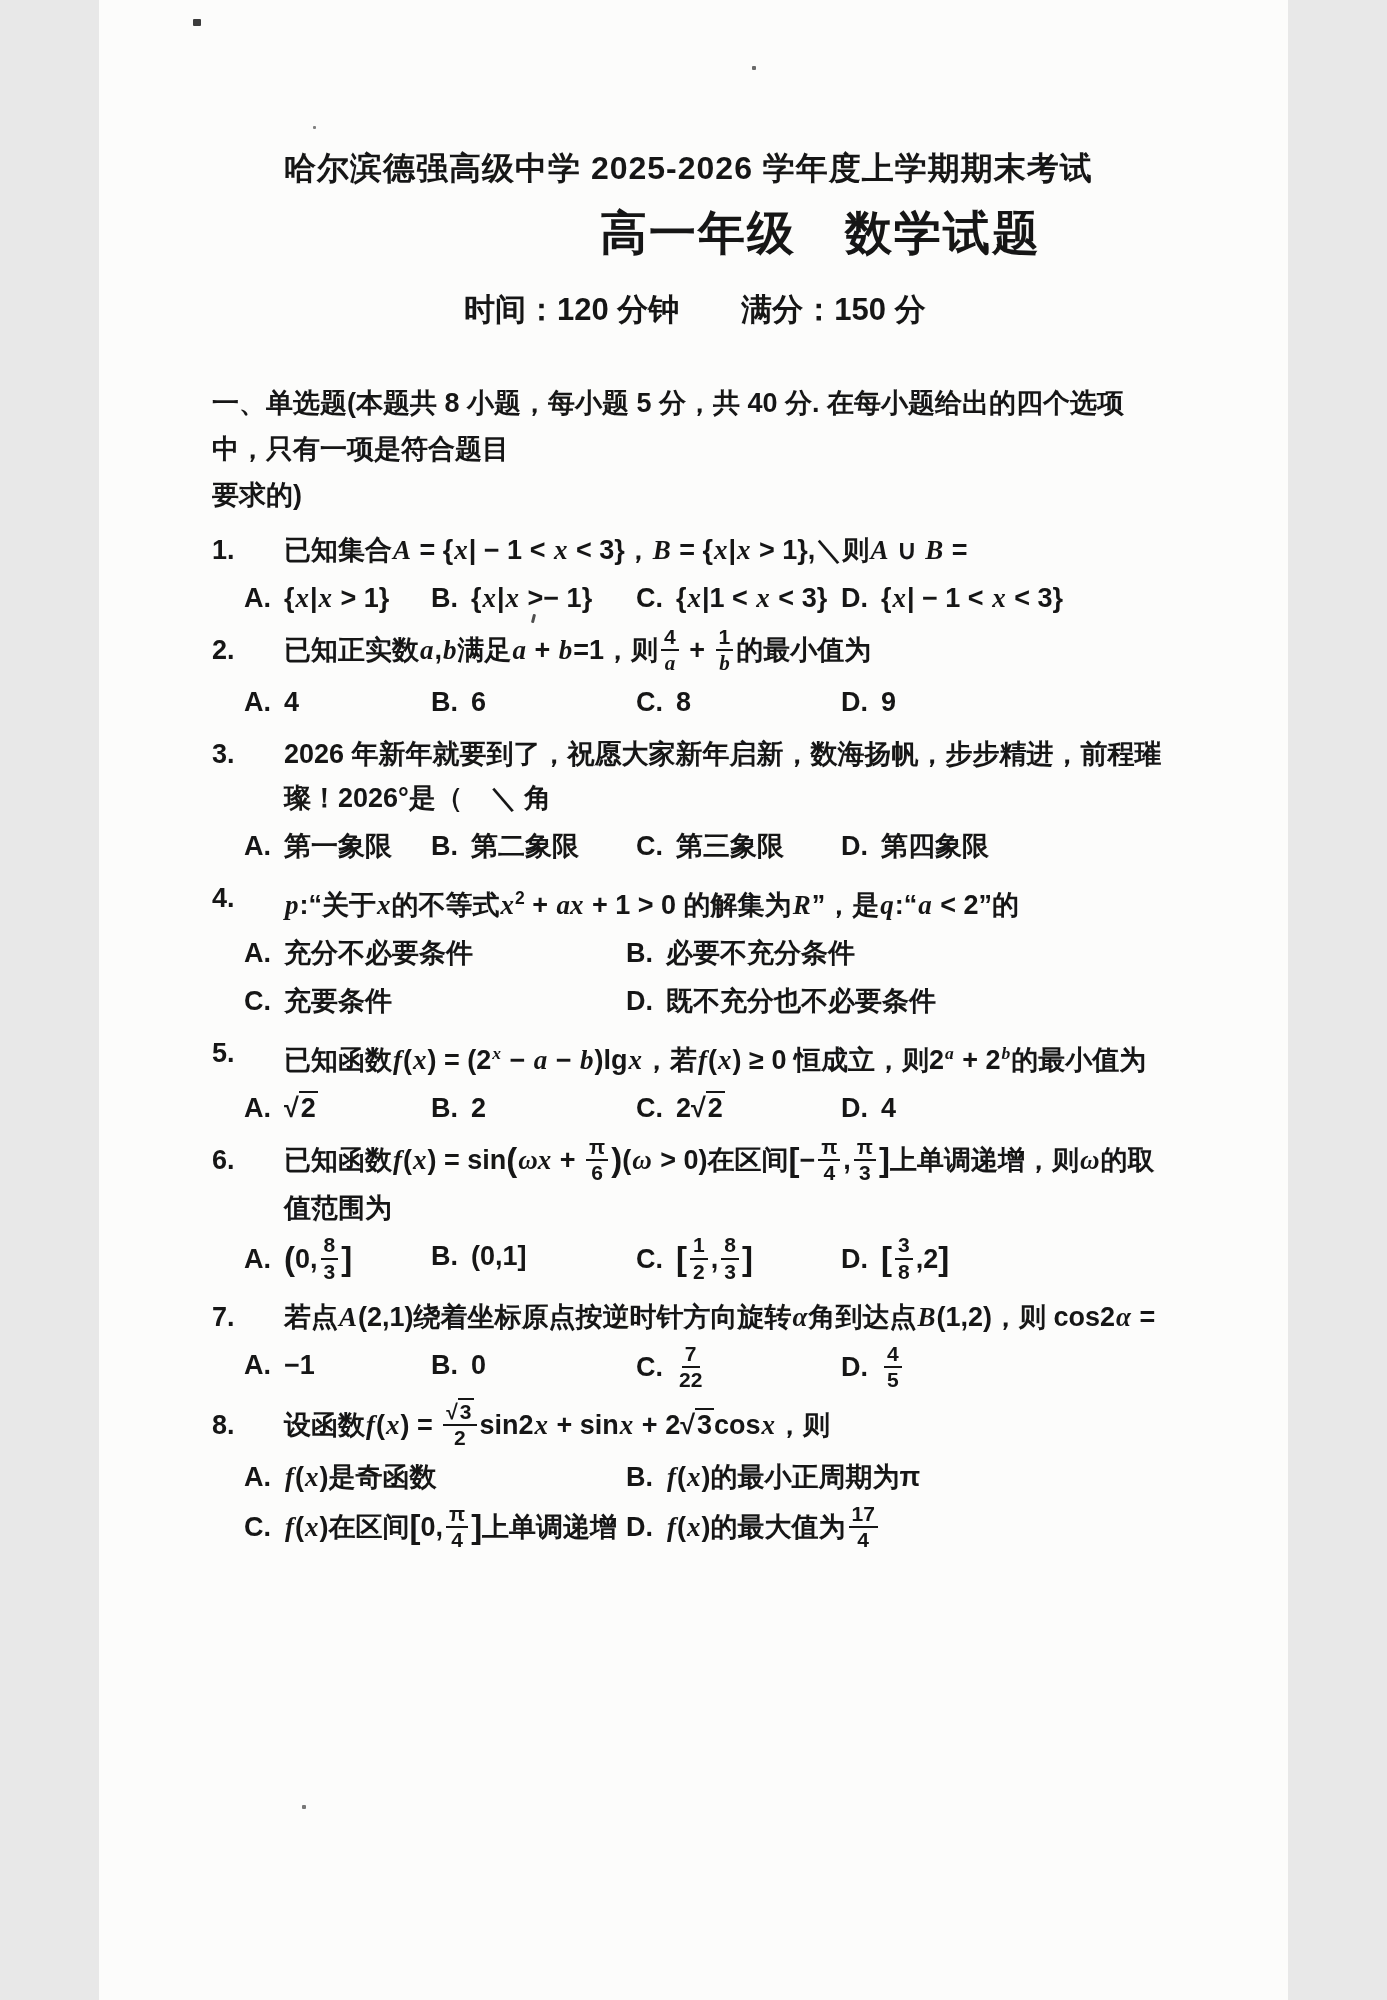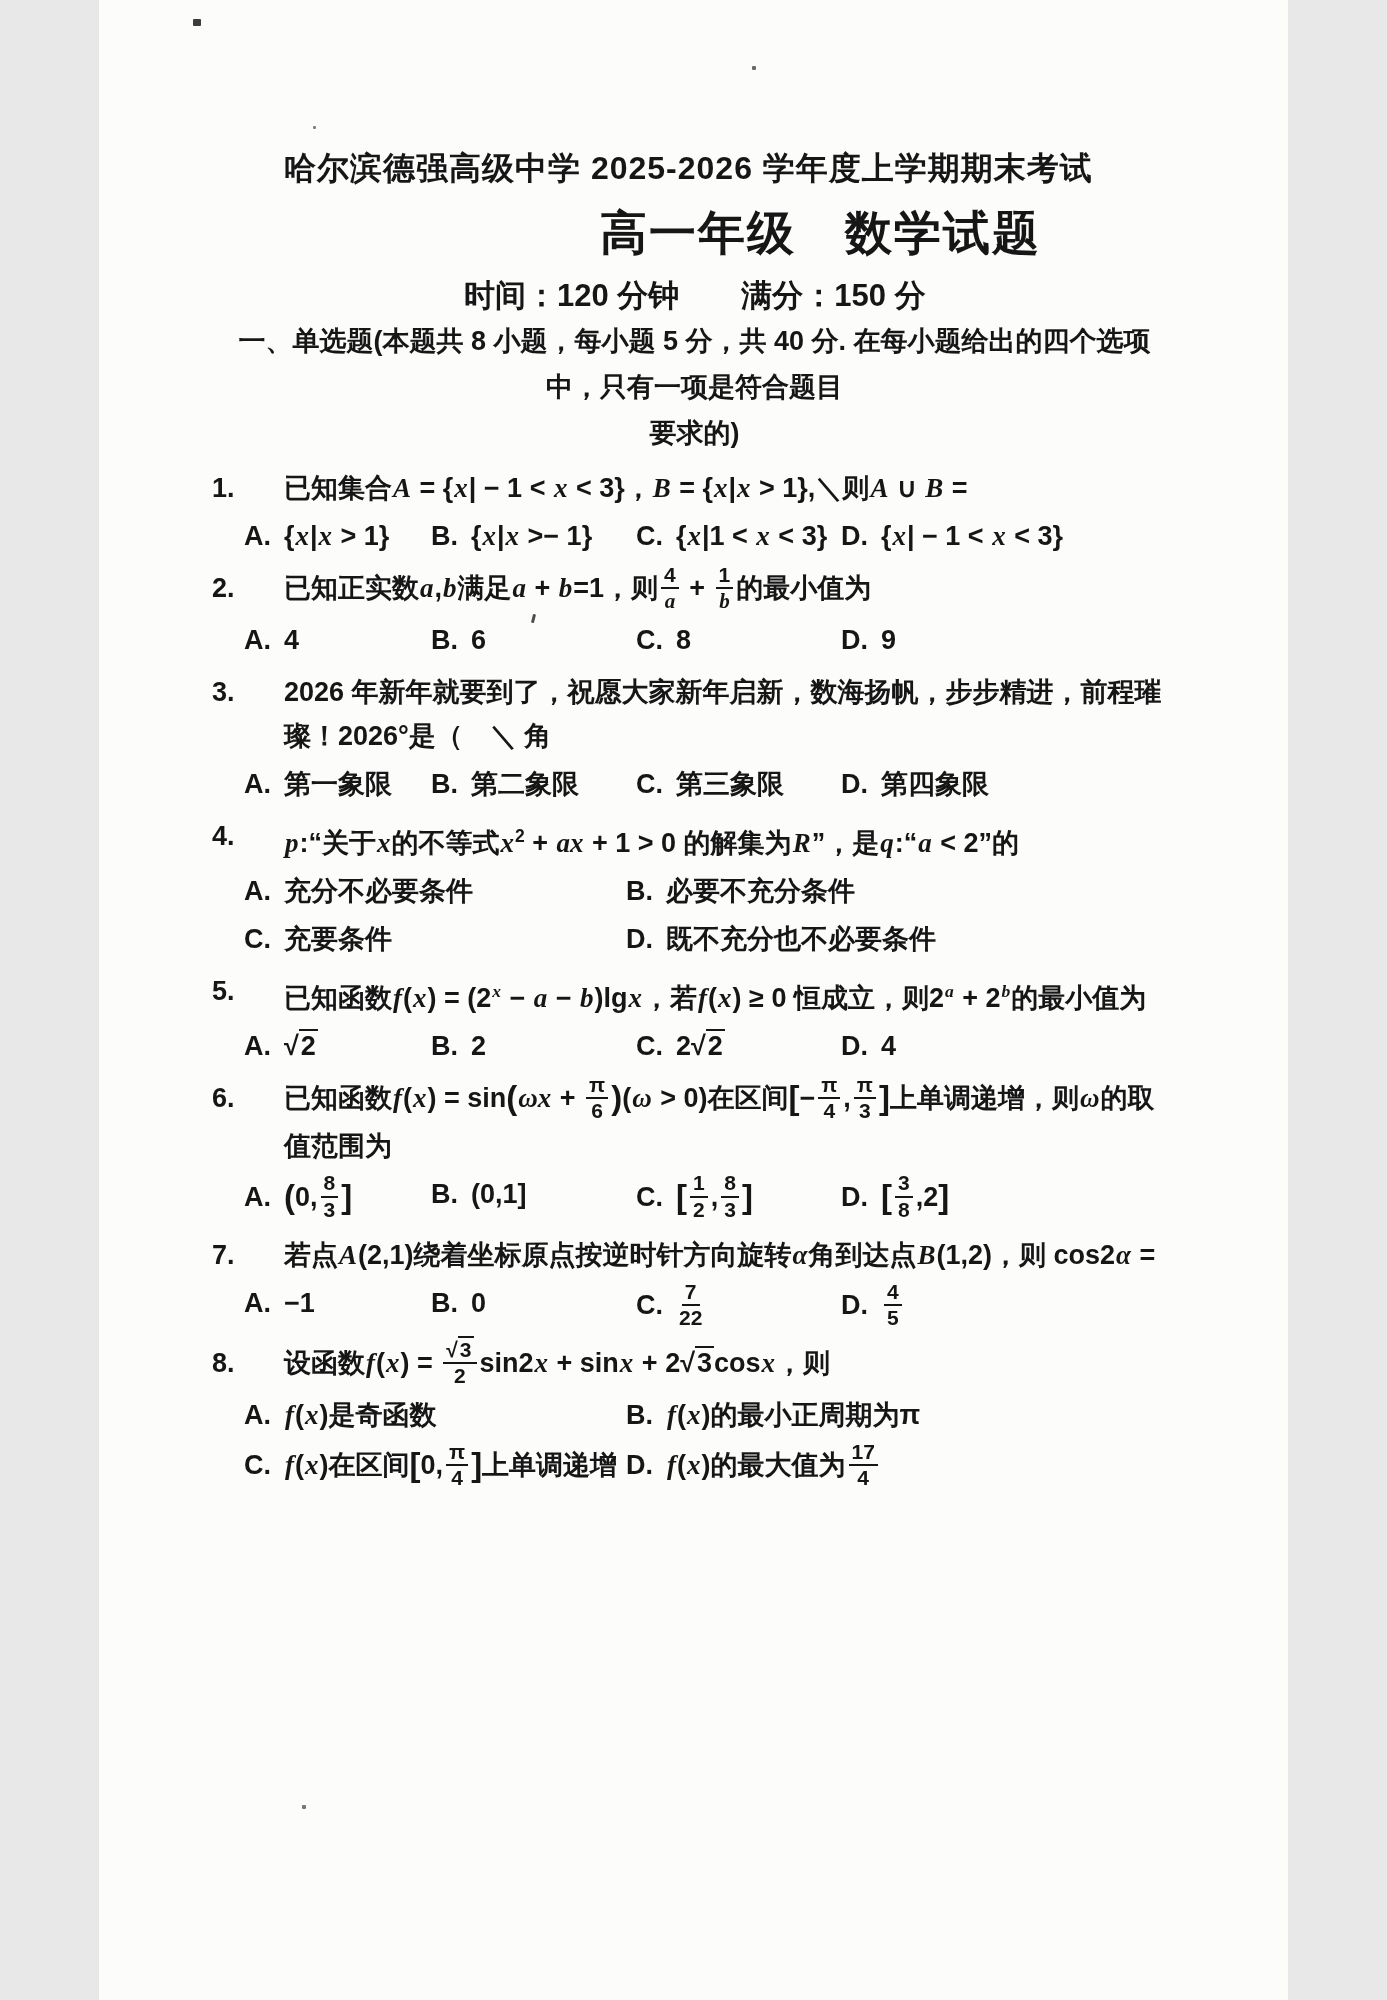--- a/index.html
+++ b/index.html
@@ -1,22 +1,22 @@
 <!DOCTYPE html>
 <html><head>
 <meta charset="utf-8">
 <style>
   html,body{margin:0;padding:0;background:#e8e8e8;}
   .page{position:relative;width:1189px;height:2000px;background:#fcfcfb;color:#161616;
         font-family:"Liberation Sans",sans-serif;overflow:hidden;margin:0 auto;}
   .content{position:absolute;left:113px;top:146px;width:965px;}
   .t1{font-size:32px;font-weight:700;padding-left:72px;letter-spacing:1px;line-height:44px;white-space:nowrap;}
   .t2{font-size:47px;font-weight:700;padding-left:252px;margin-top:12px;letter-spacing:2px;line-height:62px;text-align:center;}
-  .t3{font-size:31px;font-weight:700;padding-left:252px;margin-top:10px;line-height:44px;}
-  .sec{font-size:27px;font-weight:700;line-height:46px;text-align:center;}
+  .t3{font-size:31px;font-weight:700;padding-left:252px;margin-top:24px;line-height:44px;}
+  .sec{font-size:27px;font-weight:700;margin-top:48px;line-height:46px;}
   .q{margin-top:10px;}
   .stem{font-size:27px;font-weight:600;line-height:44px;display:flex;}
   .qnum{flex:none;width:40px;}
   .qtext{flex:1;margin-left:32px;}
   .opts{margin-top:6px;font-size:27px;font-weight:600;line-height:40px;}
   .row4{display:grid;grid-template-columns:187px 205px 205px 1fr;padding-left:32px;}
   .row2{display:grid;grid-template-columns:382px 1fr;padding-left:32px;row-gap:8px;}
   .olabel{margin-right:13px;}
   .opt{white-space:nowrap;}
   i{font-family:"Liberation Serif",serif;font-weight:700;font-style:italic;padding:0 1px;}

